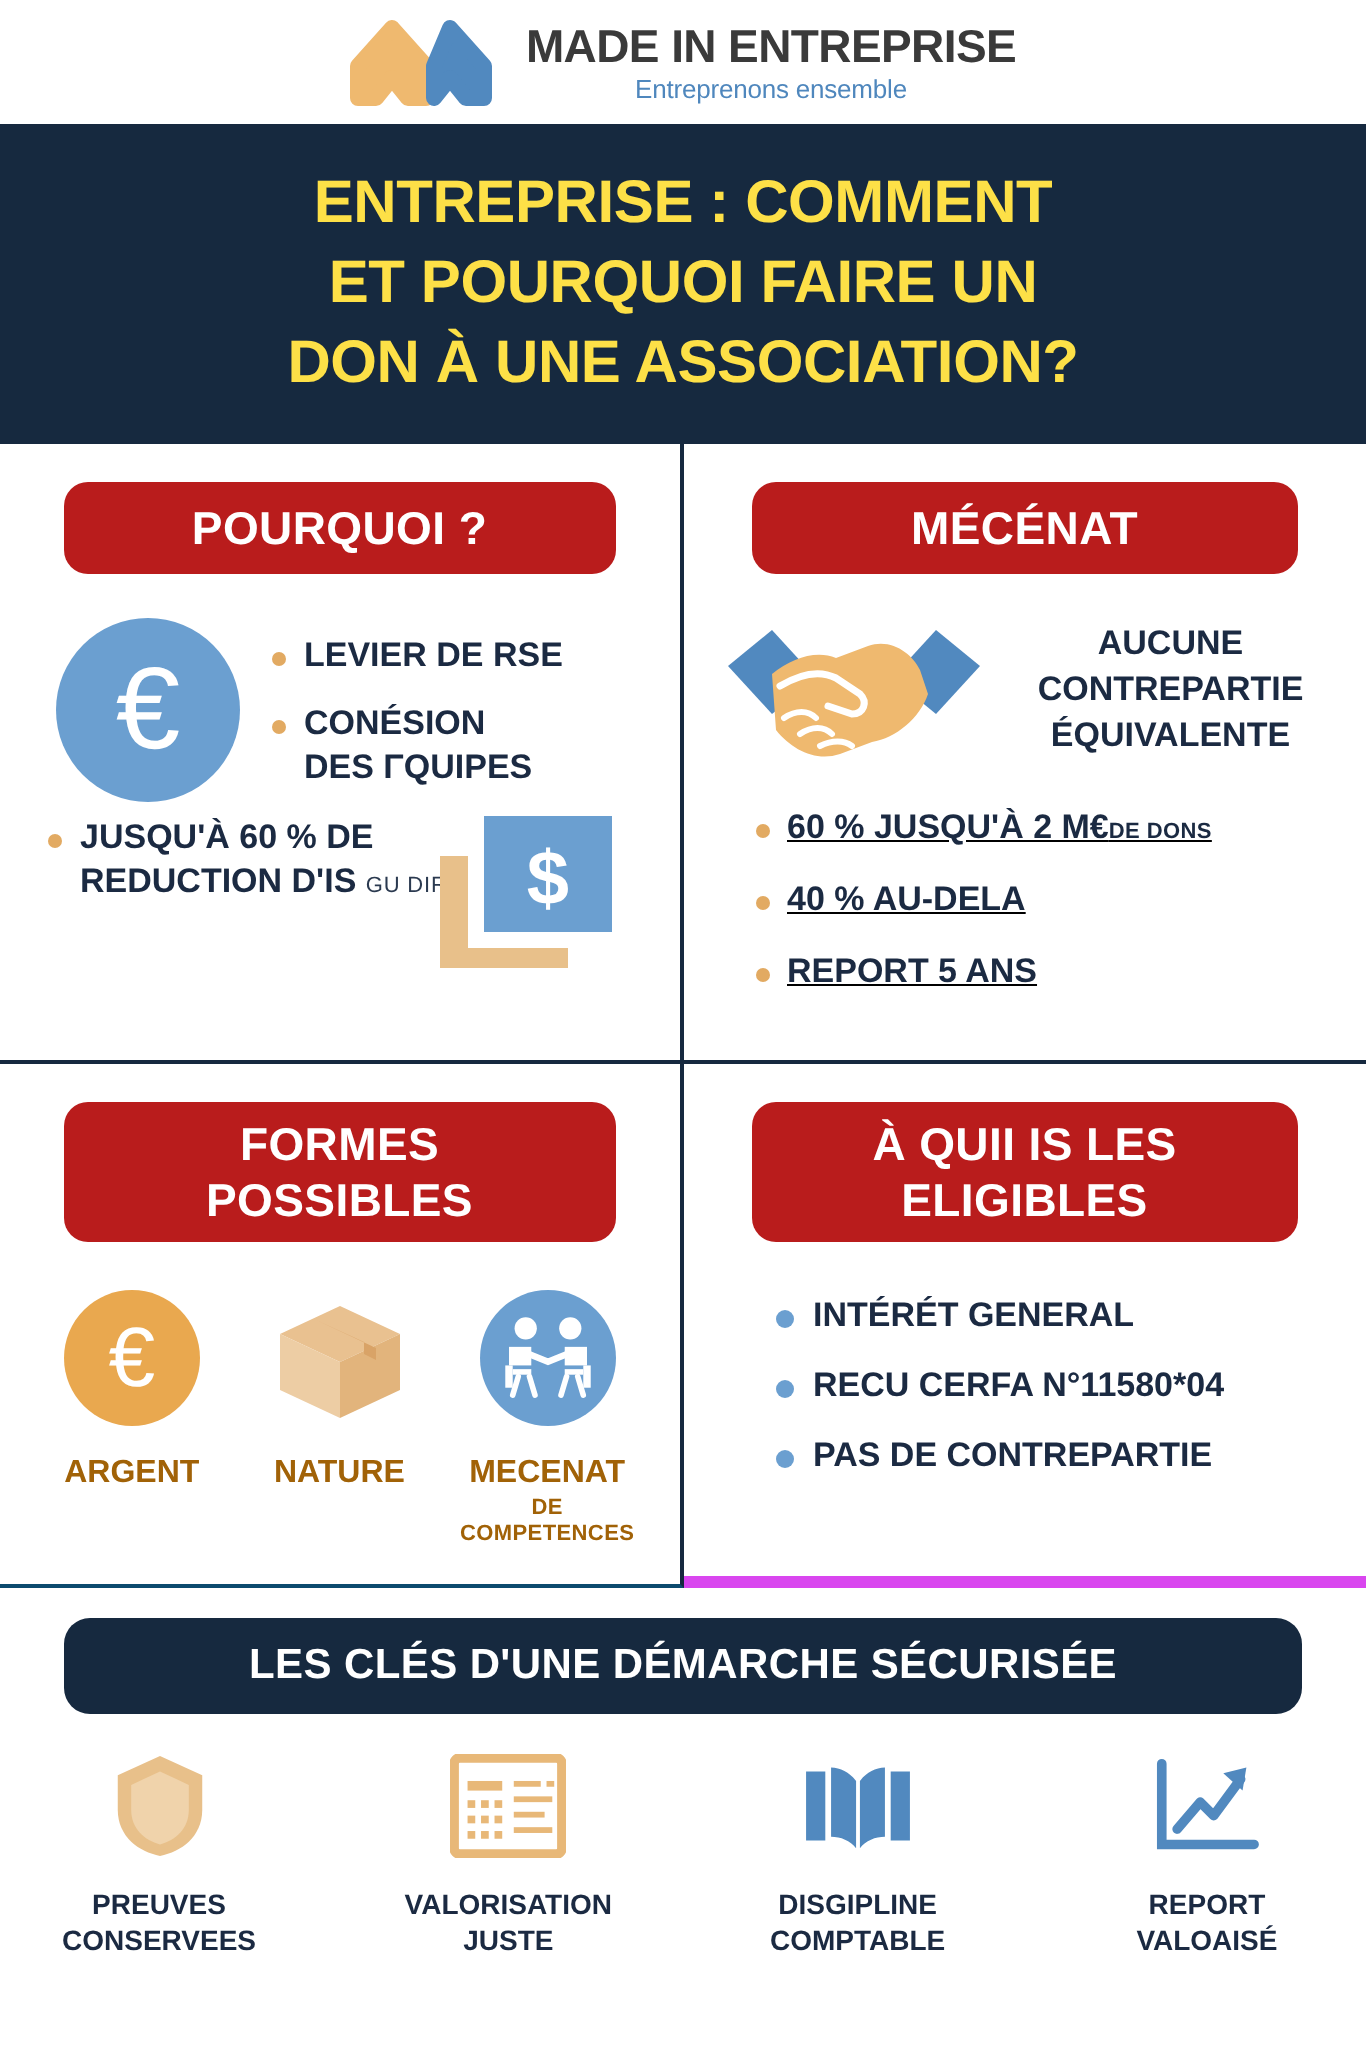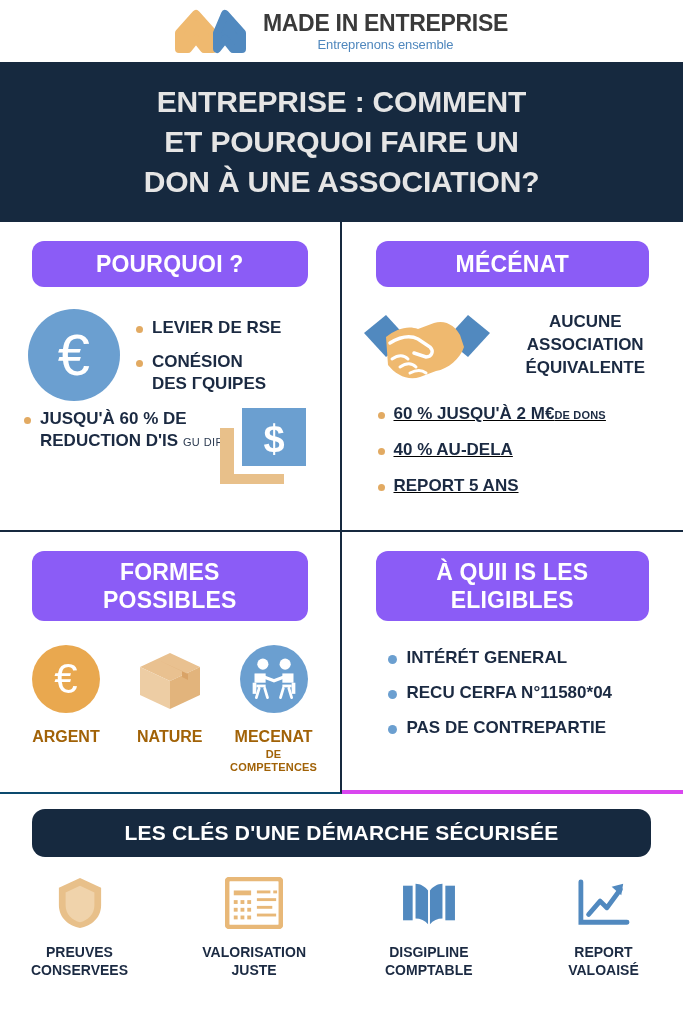--- a/index.html
+++ b/index.html
@@ -27,35 +27,35 @@
     white-space: nowrap;
   }
 
   
   .title-bar {
     background: #16293f; height: 160px;
     display: flex; flex-direction: column; align-items: center; justify-content: center;
     padding: 0 22px;
   }
   .title-line {
-    color: #e5e5e5; font-size: 30px; font-weight: bold;
+    color: #fde047; font-size: 30px; font-weight: bold;
     letter-spacing: -0.2px; line-height: 1.33; text-align: center;
     white-space: nowrap;
   }
 
   
   .grid { display: grid; grid-template-columns: 1fr 1fr; border-top: 0; }
   .panel { position: relative; background: #ffffff; padding: 16px 14px 10px; }
   .panel.tl { border-right: 2px solid #16293f; border-bottom: 2px solid #16293f; height: 310px; }
   .panel.tr { border-bottom: 2px solid #16293f; height: 310px; }
   .panel.bl { border-right: 2px solid #16293f; border-bottom: 2px solid #0c4a6e; height: 262px; }
-  .panel.br { border-bottom: 4px solid #d946ef; height: 262px; }
+  .panel.br { border-bottom: 6px solid #d946ef; height: 262px; }
 
   .pill {
-    background: #8b5cf6; color: #fff; border-radius: 12px;
+    background: #b91c1c; color: #fff; border-radius: 12px;
     text-align: center; font-weight: bold; padding: 9px 10px;
     font-size: 23px; line-height: 1.22; letter-spacing: 0.2px;
   }
   .pill.tl { margin: 3px 18px 0 18px; }
   .pill.tr { margin: 3px 20px 0 20px; }
   .pill.two { padding: 7px 10px; }
 
   
   .pq-top { display: flex; align-items: flex-start; margin-top: 22px; }
   .euro-circle {
@@ -196,21 +196,21 @@
       <div class="mc-top">
         <svg class="handshake" viewBox="0 0 134 84">
           <path d="M4 30 L26 12 L48 36 L26 54 Z" fill="#5189bf"></path>
           <path d="M130 30 L108 12 L86 36 L108 54 Z" fill="#5189bf"></path>
           <path d="M26 34 C36 26 48 22 58 26 L74 20 C86 16 96 24 100 32 L104 44 C100 56 88 66 76 68 L60 74 C48 78 36 72 28 62 Z" fill="#efb96f"></path>
           <path d="M30 40 C40 34 50 32 58 36 L70 44 C74 48 72 54 66 54 L54 50" fill="none" stroke="#fff" stroke-width="3.5" stroke-linecap="round"></path>
           <path d="M32 56 C38 52 44 52 48 56" fill="none" stroke="#fff" stroke-width="3" stroke-linecap="round"></path>
           <path d="M40 64 C46 60 52 60 56 64" fill="none" stroke="#fff" stroke-width="3" stroke-linecap="round"></path>
           <path d="M50 70 C56 67 62 67 66 70" fill="none" stroke="#fff" stroke-width="3" stroke-linecap="round"></path>
         </svg>
-        <div class="mc-head">AUCUNE ASSOCIATION ÉQUIVALENTE</div>
+        <div class="mc-head">AUCUNE CONTREPARTIE ÉQUIVALENTE</div>
       </div>
       <div class="mc-bullets">
         <div class="bul">
           <span class="dot-o"></span>
           <span class="btxt"><span>60 % JUSQU'À 2 M€</span><span class="inline-small">DE DONS</span></span>
         </div>
         <div class="bul">
           <span class="dot-o"></span>
           <span class="btxt">40 % AU-DELA</span>
         </div>

